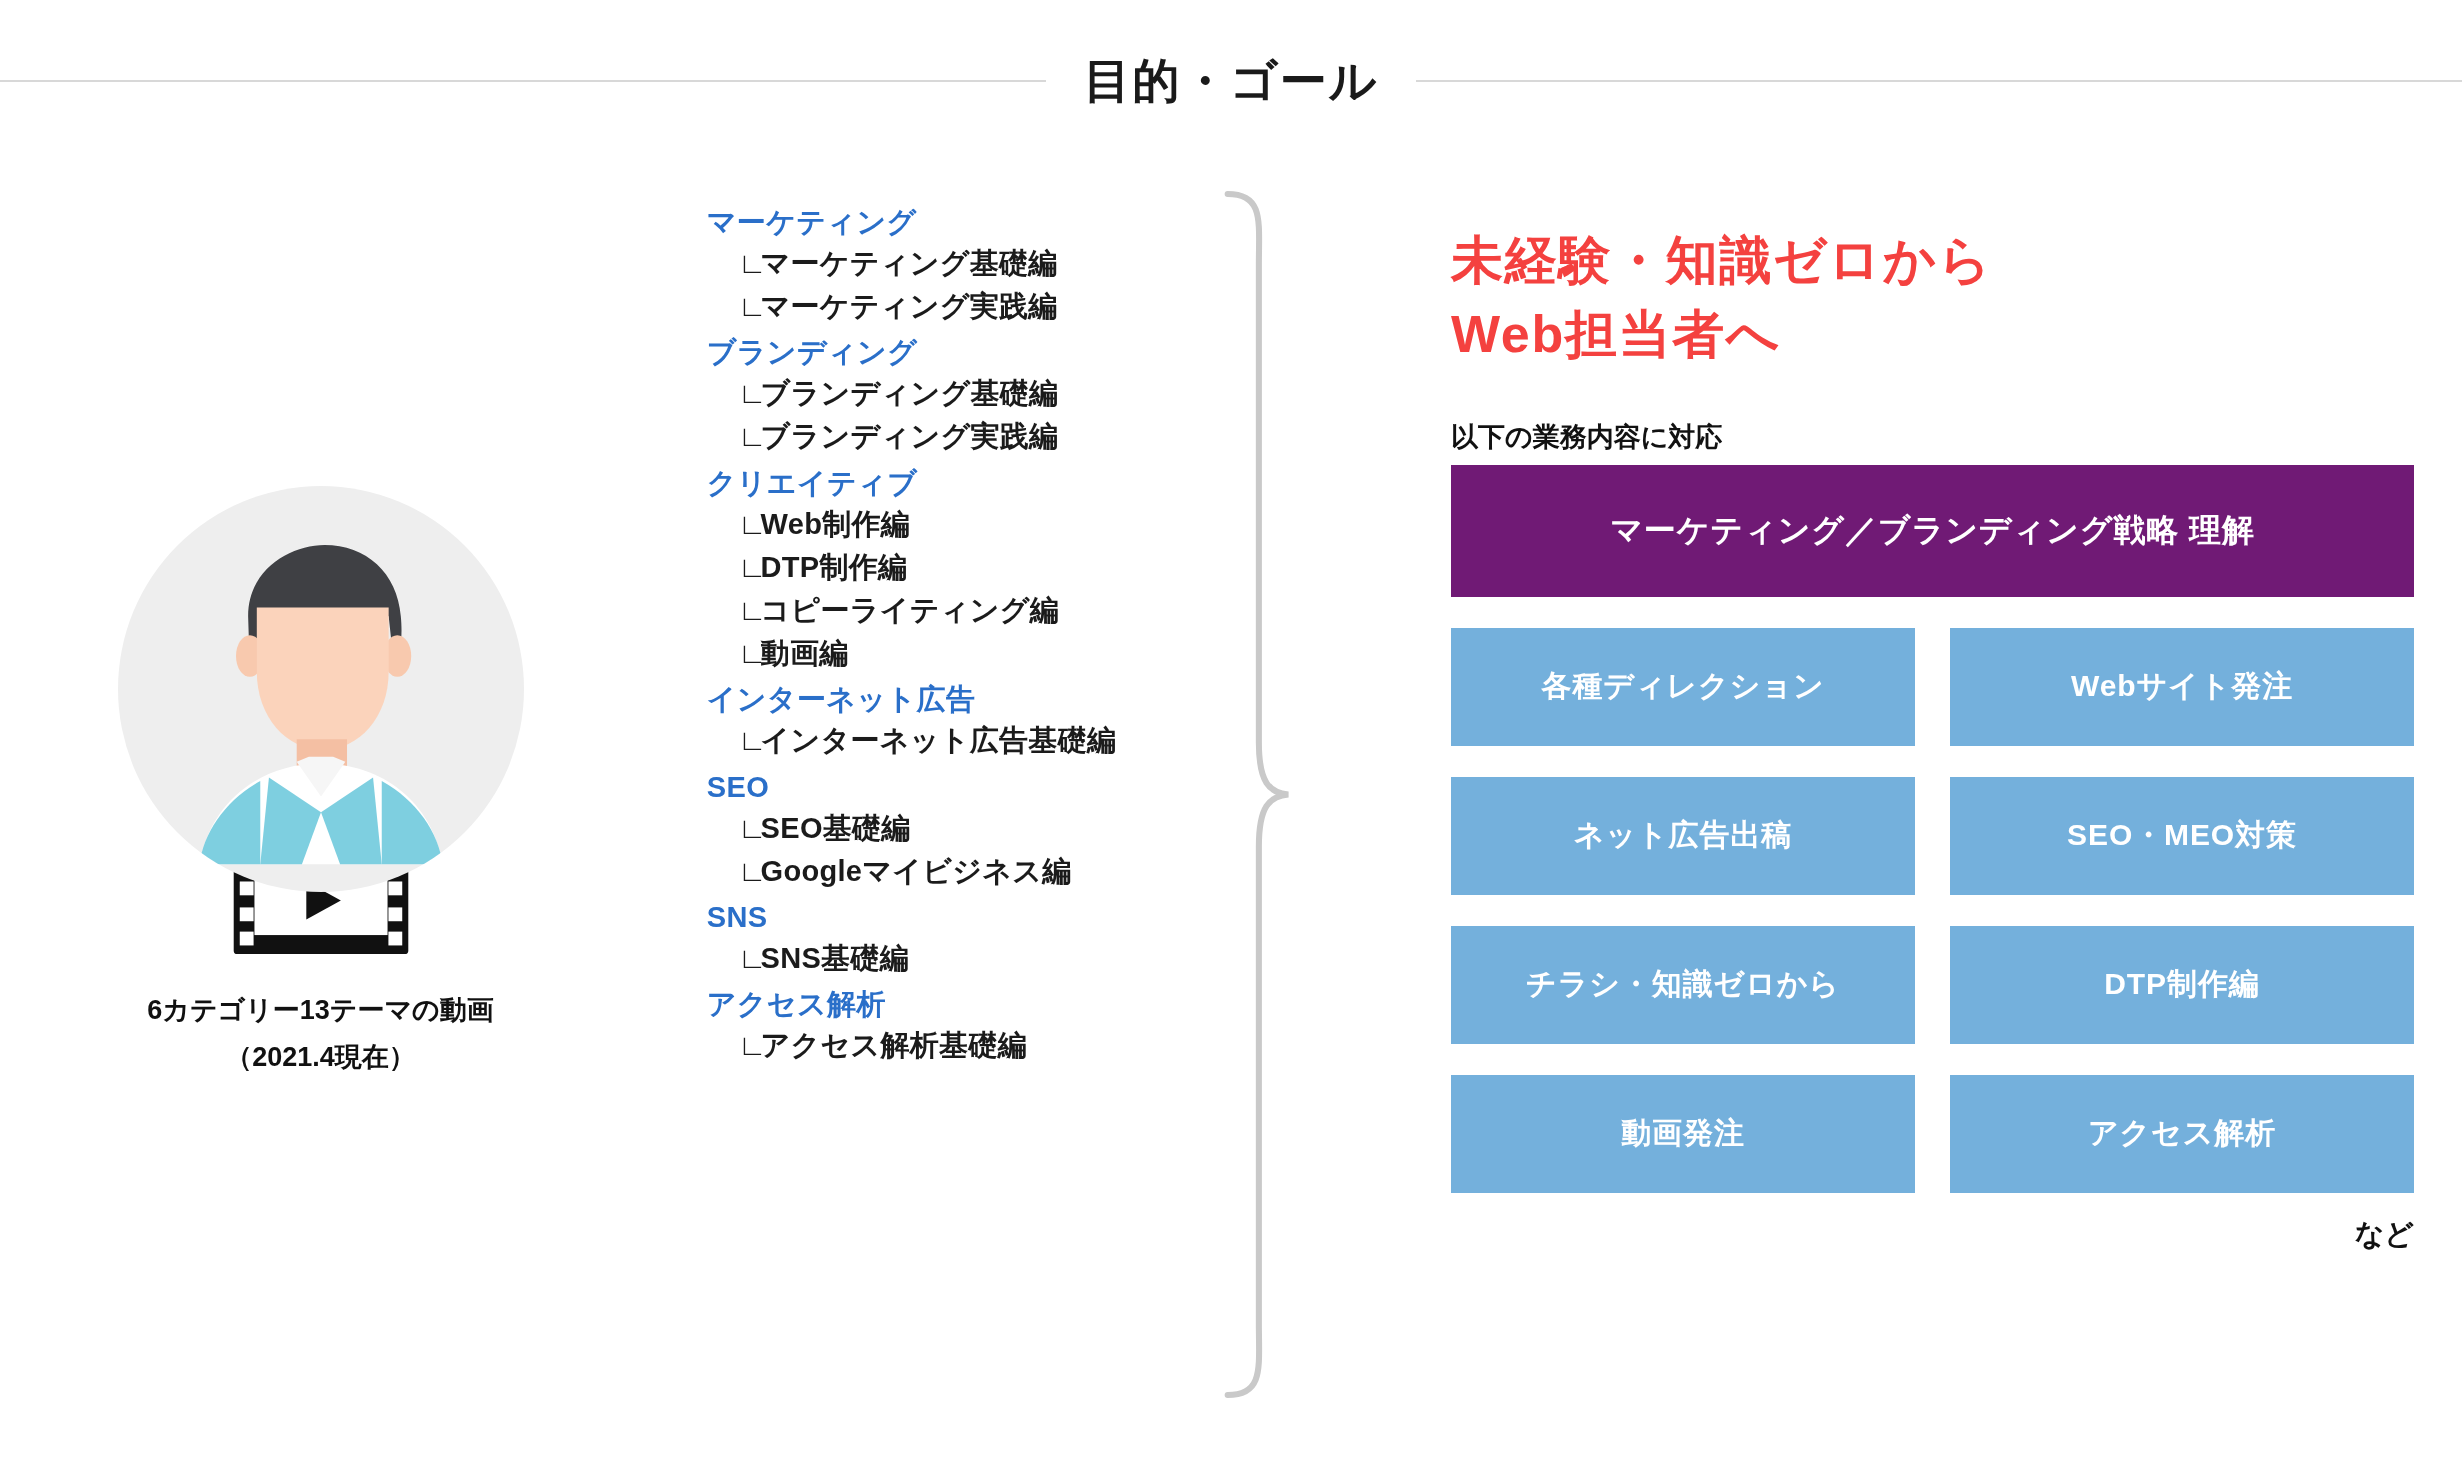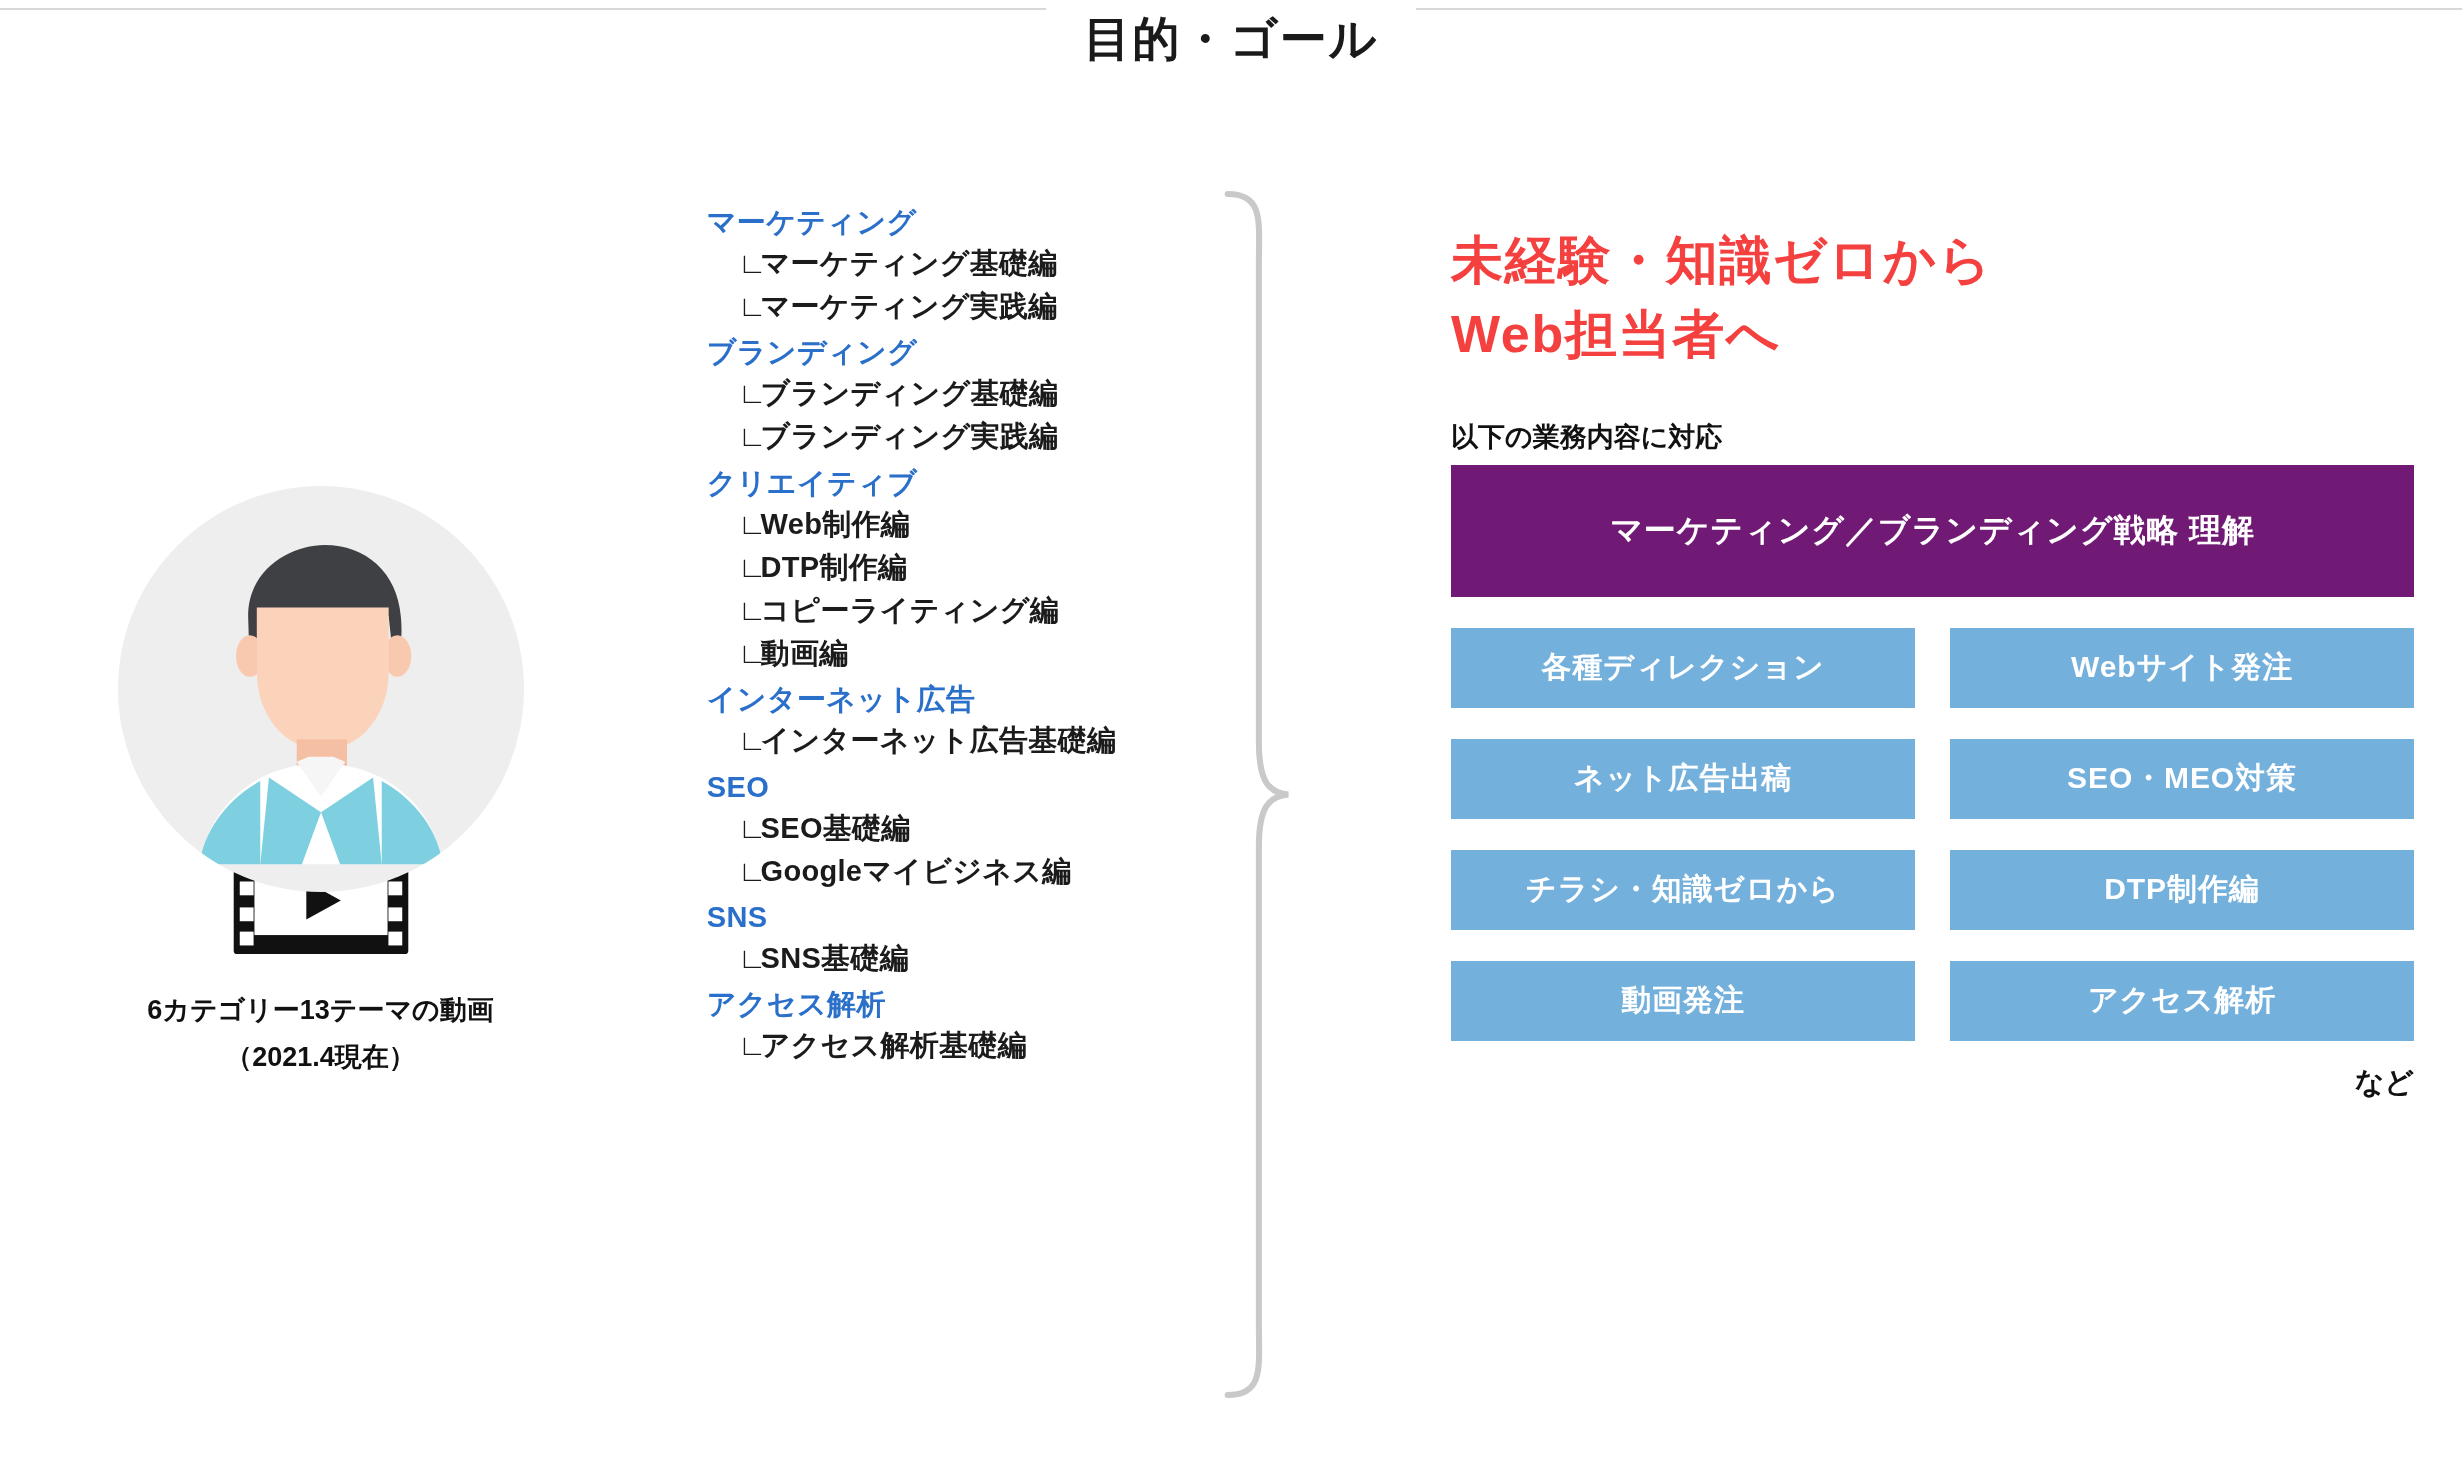--- a/index.html
+++ b/index.html
@@ -12,26 +12,26 @@
     color: #222222;
     width: 2462px;
     height: 1484px;
     position: relative;
     overflow: hidden;
   }
 
   
   .header {
     position: absolute;
-    top: 8px;
+    top: 16px;
     left: 0;
     width: 2462px;
     height: 130px;
     display: flex;
-    align-items: flex-start;
+    align-items: center;
     justify-content: center;
   }
   .header-line {
     flex: 1 1 auto;
     height: 1.7px;
     background: #d8d8d8;
   }
   .header-line.left { margin-right: 0; }
   .header-title {
     font-size: 47px;
@@ -155,21 +155,21 @@
     font-weight: bold;
     letter-spacing: 0.9px;
   }
   .tile-grid {
     margin-top: 31px;
     display: grid;
     grid-template-columns: 1fr 1fr;
     gap: 31px 35px;
   }
   .tile {
-    height: 80px;
+    height: 118px;
     background: #74b0dc;
     color: #ffffff;
     display: flex;
     align-items: center;
     justify-content: center;
     font-size: 30px;
     font-weight: bold;
     letter-spacing: 0.9px;
   }
   .nado {

